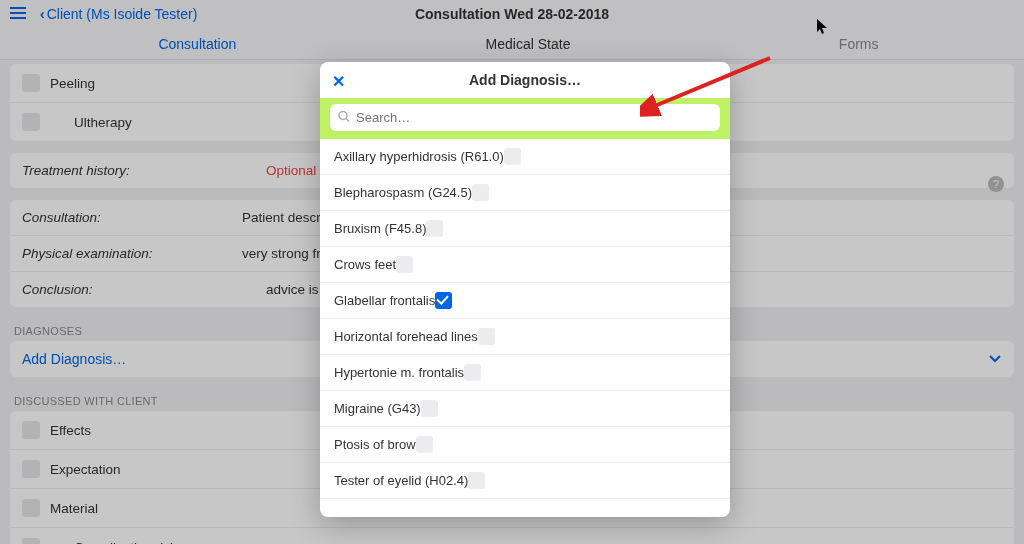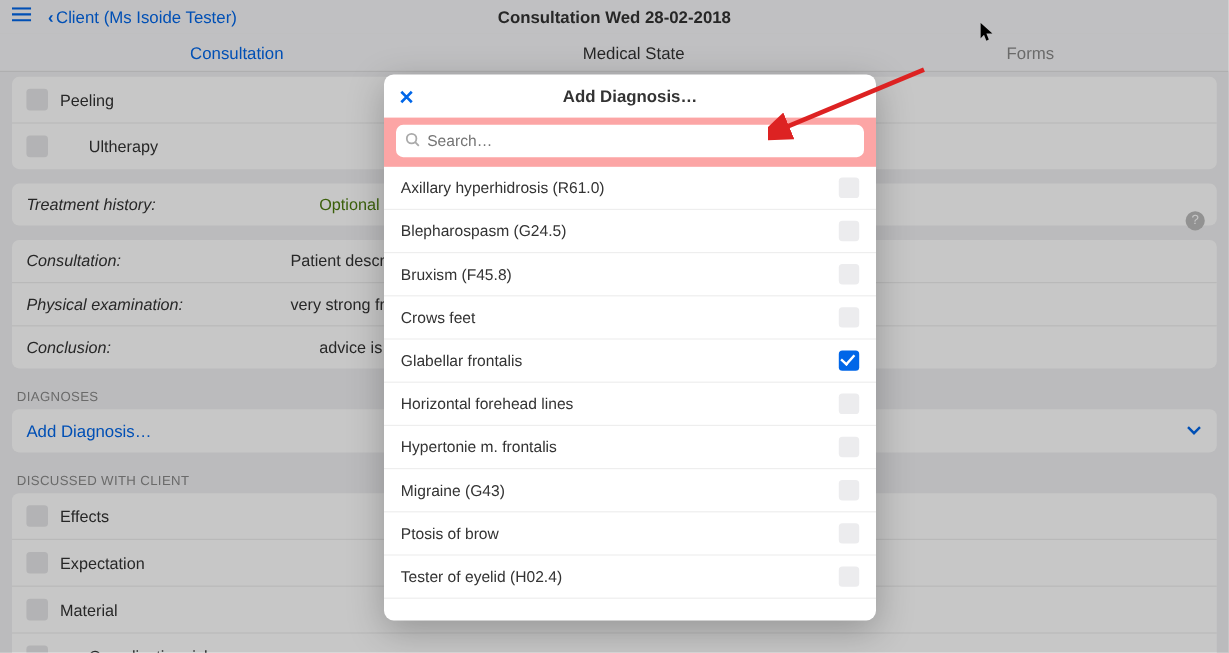--- a/index.html
+++ b/index.html
@@ -12,35 +12,35 @@
 .tabbar { height: 32px; display: flex; background: #f7f7f9; border-bottom: 1px solid #e0e0e2; }
 .tab { flex: 1; text-align: center; line-height: 32px; font-size: 14px; color: #888; }
 .tab.active { color: #0066e8; margin-left: 32px; }
 .content { padding: 4px 10px 10px 10px; }
 .card { background: #fff; border-radius: 6px; margin-bottom: 12px; }
 .row { display: flex; align-items: center; padding: 10px 12px; border-bottom: 1px solid #eee; font-size: 13.5px; color: #333; }
 .row:last-child { border-bottom: none; gap: 24px; }
 .checkbox-bg { width: 18px; height: 18px; background: #e6e6e8; border-radius: 3px; margin-right: 10px; }
 .field-label { width: 220px; color: #333; font-style: italic; }
 .field-value { color: #333; }
-.optional { color: #4d7c0f; }
+.optional { color: #ef4444; }
 .section-header { font-size: 11px; color: #888; letter-spacing: 0.3px; padding: 6px 4px 4px 4px; }
 .add-link { color: #0066e8; padding: 10px 12px; font-size: 14px; display: flex; justify-content: space-between; align-items: center; background: #fff; border-radius: 6px; margin-bottom: 12px; }
 .chev-down { color: #0066e8; }
 .help-icon { position: absolute; right: 20px; top: 176px; width: 16px; height: 16px; border-radius: 50%; background: #bbb; color: #fff; font-size: 11px; text-align: center; line-height: 16px; }
 .overlay { position: absolute; inset: 0; background: rgba(0,0,0,0.22); }
 .modal { position: absolute; left: 320px; top: 62px; width: 410px; background: #fff; border-radius: 8px; box-shadow: 0 8px 30px rgba(0,0,0,0.25); overflow: hidden; }
 .modal-header { position: relative; text-align: center; padding: 10px; font-size: 14px; font-weight: 600; color: #333; }
 .modal-close { position: absolute; left: 12px; top: 10px; color: #0066e8; font-weight: bold; cursor: pointer; font-size: 16px; }
-.search-wrap { padding: 6px 10px 8px 10px; background: #fca5a5; }
+.search-wrap { padding: 6px 10px 8px 10px; background: #bef264; }
 .search-box { position: relative; }
 .search-input { width: 100%; padding: 6px 6px 6px 26px; border: none; border-radius: 6px; background: #fff; font-size: 13px; color: #999; outline: none; }
 .search-icon { position: absolute; left: 8px; top: 50%; transform: translateY(-50%); color: #aaa; font-size: 13px; }
 .diag-list { max-height: 410px; overflow: hidden; }
-.diag-row { display: flex; align-items: center; justify-content: space-between; padding: 9px 14px; border-bottom: 1px solid #eee; font-size: 13px; color: #333; }
+.diag-row { display: flex; align-items: center; padding: 9px 14px; border-bottom: 1px solid #eee; font-size: 13px; color: #333; }
 .diag-row:last-child { border-bottom: none; }
 .check-off { width: 17px; height: 17px; background: #ececee; border-radius: 3px; }
 .check-on { width: 17px; height: 17px; background: #0066e8; border-radius: 3px; position: relative; }
 .check-on::after { content: ""; position: absolute; left: 4px; top: 1px; width: 5px; height: 9px; border: solid #fff; border-width: 0 2px 2px 0; transform: rotate(42deg); }
 .arrow-svg { position: absolute; left: 640px; top: 50px; pointer-events: none; }
 .cursor { position: absolute; left: 817px; top: 19px; font-size: 14px; color: #000; pointer-events: none; }
 </style>
 </head>
 <body>
 

